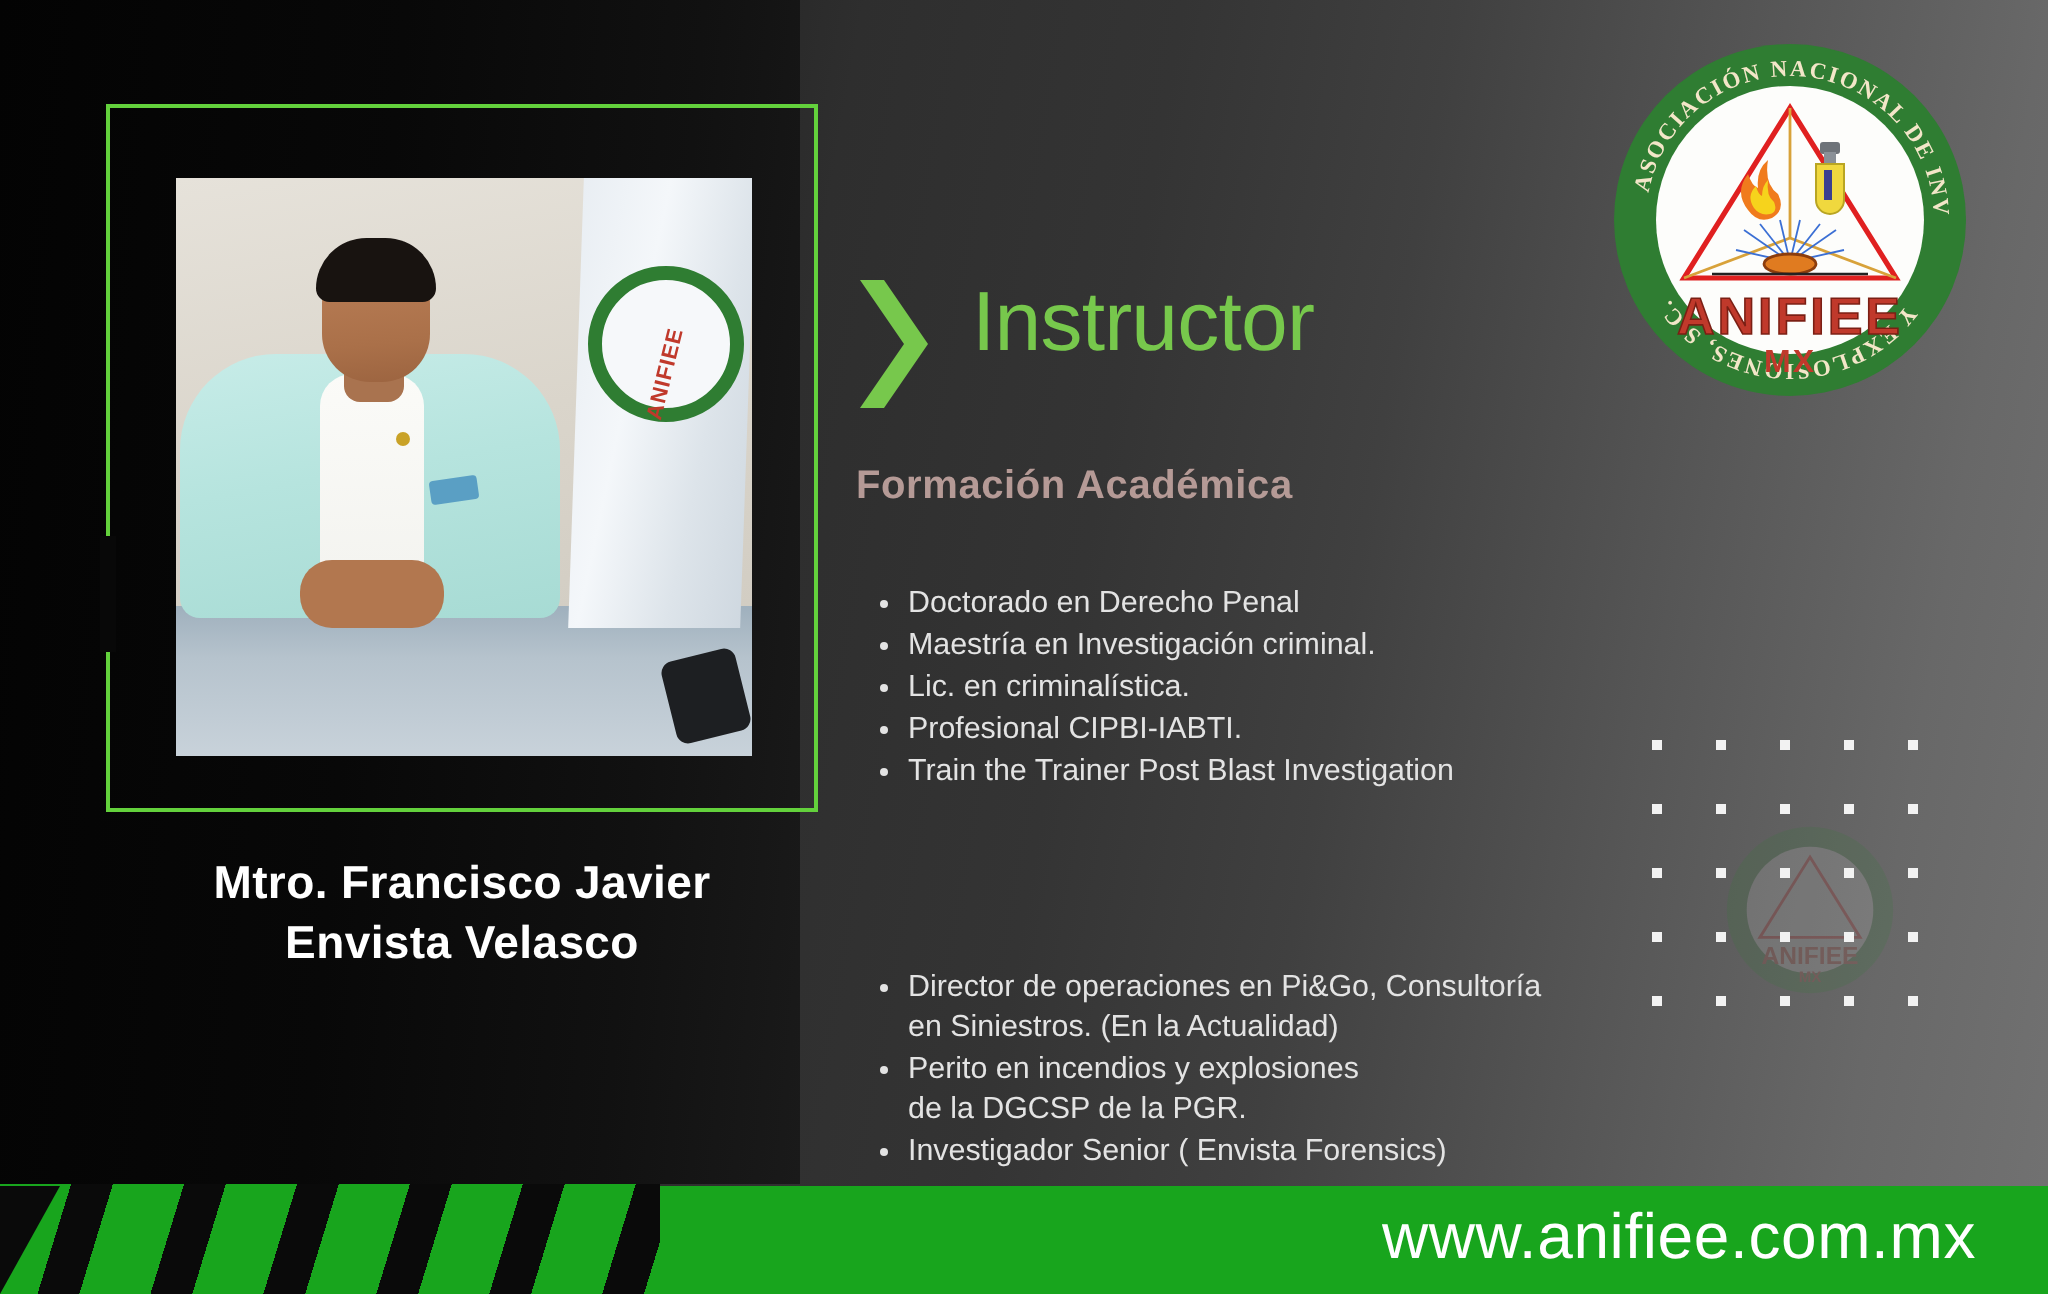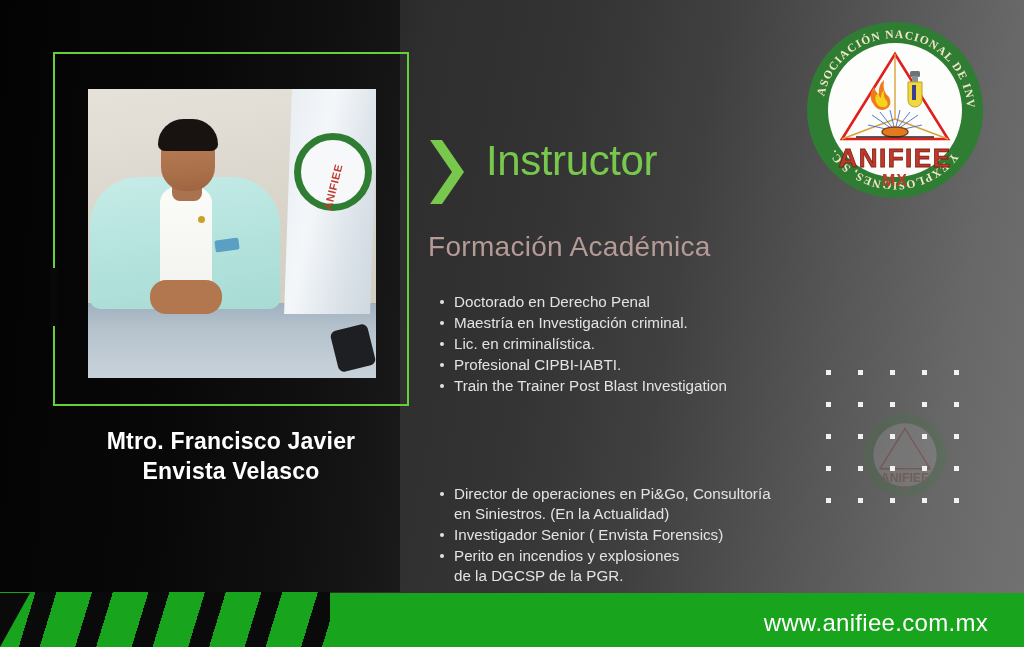--- a/index.html
+++ b/index.html
@@ -190,23 +190,24 @@
   .instructor-title {
     color: #77c84c;
     font-size: 42px;
     letter-spacing: -0.4px;
     line-height: 1;
   }
 
   .section-head {
     position: absolute;
     color: #b59a96;
-    font-size: 28px;
+    font-size: 20px;
     letter-spacing: 0.3px;
     line-height: 1;
+    font-weight: bold;
   }
   .head-academic { left: 0; top: 233px; }
   .head-experience { left: 0; top: 425px; }
 
   ul.bullets {
     position: absolute;
     margin: 0;
     padding: 0 0 0 26px;
     list-style: none;
     color: #e3e3e3;
@@ -276,21 +277,21 @@
     left: 0; bottom: 0;
     width: 40px; height: 54px;
     background: #0a0a0a;
     clip-path: polygon(0 0, 30px 0, 0 54px);
     z-index: 6;
   }
   .site-url {
     position: absolute;
     right: 36px; bottom: 10px;
     color: #ffffff;
-    font-size: 24px;
+    font-size: 32px;
     letter-spacing: 0.3px;
     z-index: 7;
   }
 </style>
 </head>
 <body>
 
 <div id="canvas">
 
   <div class="left-panel"></div>
@@ -336,23 +337,23 @@
       <li>Doctorado en Derecho Penal</li>
       <li>Maestría en Investigación criminal.</li>
       <li>Lic. en criminalística.</li>
       <li>Profesional CIPBI-IABTI.</li>
       <li>Train the Trainer Post Blast Investigation</li>
     </ul>
 
     <ul class="bullets list-experience">
       <li>Director de operaciones en Pi&amp;Go, Consultoría
 en Siniestros. (En la Actualidad)</li>
-      <li>Investigador Senior  ( Envista Forensics)</li>
       <li>Perito en incendios y explosiones
  de la DGCSP de la PGR.</li>
+      <li>Investigador Senior  ( Envista Forensics)</li>
     </ul>
 
   </div>
 
   <svg class="logo" viewBox="0 0 182 182">
     <defs>
       <path id="ringTop" d="M 91,91 m -72,0 a 72,72 0 1,1 144,0" fill="none"></path>
       <path id="ringBot" d="M 91,91 m 72,0 a 72,72 0 1,1 -144,0" fill="none"></path>
     </defs>
     <circle cx="91" cy="91" r="88" fill="#2f7d32"></circle>

